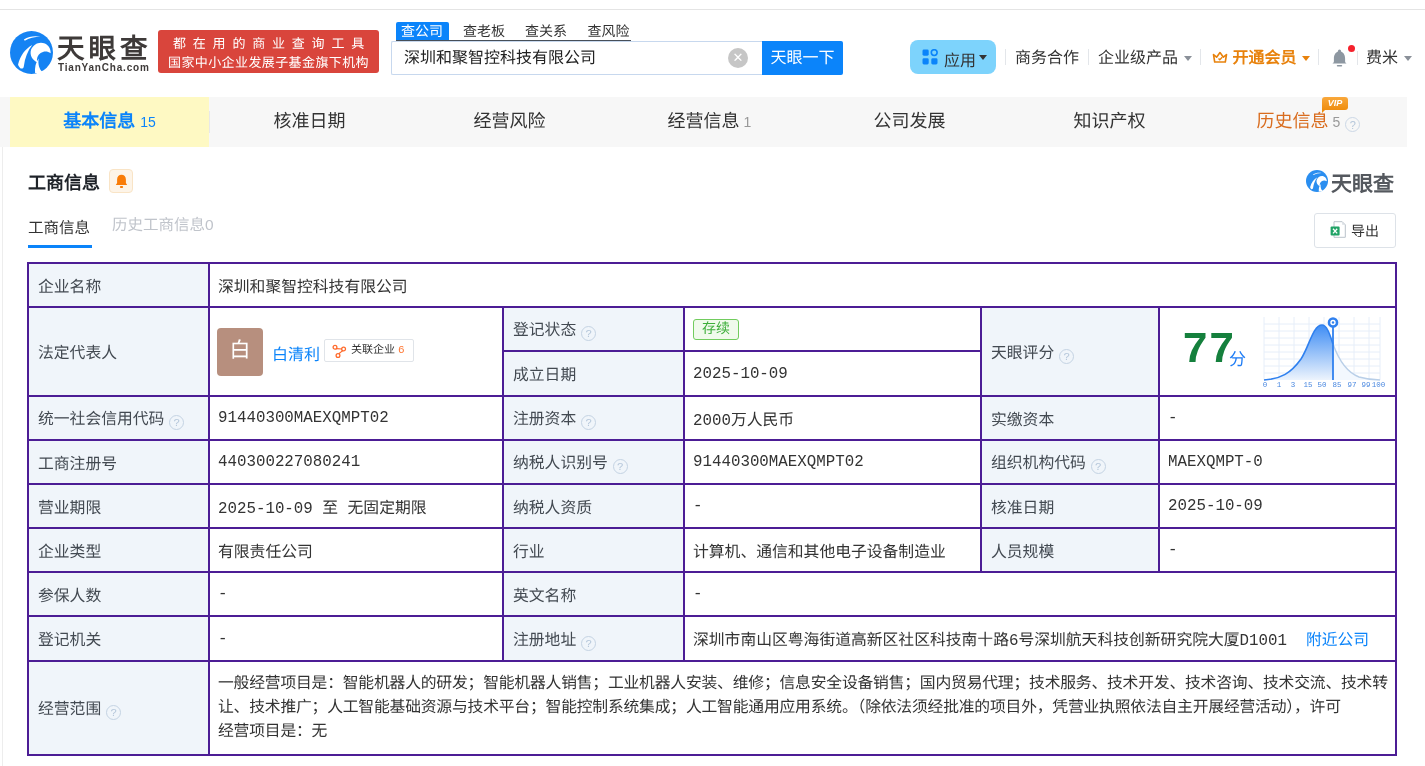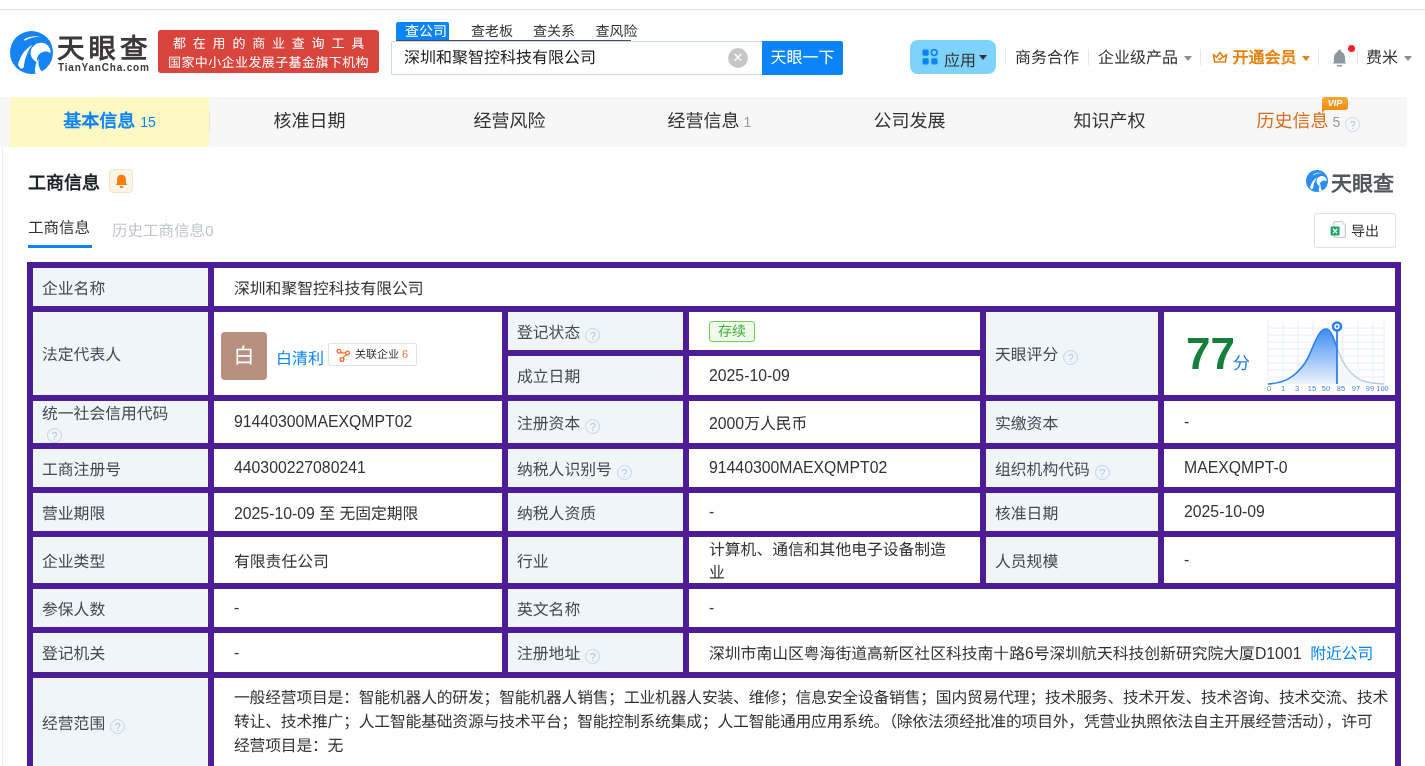--- a/index.html
+++ b/index.html
@@ -10,21 +10,21 @@
 
 #topline { position:absolute; left:0; top:9px; width:1425px; height:1px; background:#e4e4e4; }
 
 #logo-circle { position:absolute; left:10px; top:31px; width:43px; height:43px; }
 #logo-tyc { position:absolute; left:57px; top:35px; font-weight:bold; color:#3e3a39; font-size:27.5px; letter-spacing:4px; line-height:28px; }
 #logo-url { position:absolute; left:58px; top:62px; font-weight:bold; color:#3e3a39; font-size:10px; letter-spacing:0.8px; }
 #redbadge { position:absolute; left:158px; top:30px; width:221px; height:43px; background:#d9453c; border-radius:3px; color:#fff; text-align:center; }
 #redbadge .l1 { margin-top:6px; font-size:13px; letter-spacing:6.8px; line-height:16.5px; white-space:nowrap; margin-left:7px; }
 #redbadge .l2 { margin-top:2.5px; font-size:13px; letter-spacing:0.4px; line-height:16.5px; white-space:nowrap; }
 
-.stab { position:absolute; top:22px; height:18px; font-size:14px; color:#333; line-height:18px; text-align:center;padding-left:8px; }
+.stab { position:absolute; top:22px; height:18px; font-size:14px; color:#333; line-height:18px; text-align:center; }
 .stab.on { background:#0b84fa; color:#fff; border-radius:2px 2px 0 0; }
 #stab-underline { position:absolute; left:395.5px; top:39.5px; width:235px; height:1.5px; background:#474f58; }
 #sinput { position:absolute; left:391px; top:41px; width:371px; height:34px; background:#fff; border:1px solid #c7d8ee; border-right:none; border-radius:2px 0 0 2px; font-size:16px; color:#222; line-height:32px; padding-left:12px; }
 #sclear { position:absolute; left:728px; top:48px; width:20px; height:20px; border-radius:50%; background:#c6c6c6; color:#fff; text-align:center; line-height:19px; font-size:13px; }
 #sbtn { position:absolute; left:762px; top:41px; width:81px; height:34px; background:#0b84fa; color:#fff; font-size:16px; text-align:center; line-height:34px; border-radius:0 2px 2px 0; }
 
 #appbtn { position:absolute; left:910px; top:40px; width:86px; height:34px; background:#7dd3fc; border-radius:8px; }
 #appbtn .t { position:absolute; left:34px; top:7px; font-size:16px; color:#333; }
 .caret { display:inline-block; width:0; height:0; border-left:4.5px solid transparent; border-right:4.5px solid transparent; border-top:5.5px solid #333; vertical-align:middle; }
 .caret.gray { border-top-color:#8a9099; }
@@ -43,26 +43,26 @@
 #vipbadge { position:absolute; left:1322px; top:97px; width:26px; height:13px; background:linear-gradient(180deg,#f9a83c,#ef8d0e); border-radius:3px 3px 3px 0; color:#fff; font-size:9px; font-weight:bold; font-style:italic; text-align:center; line-height:13px; }
 #vipbadge:after { content:""; position:absolute; left:0; top:12px; border-left:4px solid #ef8d0e; border-bottom:4px solid transparent; }
 
 #h-gsxx { position:absolute; left:28px; top:168px; font-size:18px; font-weight:bold; color:#1f2329; }
 #bellbadge { position:absolute; left:109px; top:169px; width:24px; height:24px; background:#fdf4e8; border:1px solid #f9e4c6; border-radius:4px; }
 #wm-logo { position:absolute; left:1306px; top:170px; width:22px; height:22px; }
 #wm-text { position:absolute; left:1331px; top:167px; font-size:21px; font-weight:bold; color:#54585e; }
 
 #subtab1 { position:absolute; left:28px; top:215px; font-size:15.5px; color:#333; }
 #subtab1-line { position:absolute; left:28px; top:245px; width:64px; height:3px; background:#0b84fa; }
-#subtab2 { position:absolute; left:112px; top:218px; font-size:15.5px; color:#c0c4cb; }
+#subtab2 { position:absolute; left:112px; top:212px; font-size:15.5px; color:#c0c4cb; }
 #exportbtn { position:absolute; left:1314px; top:213px; width:82px; height:35px; border:1px solid #dde2e8; border-radius:3px; background:#fff; }
 #exportbtn span { position:absolute; left:36px; top:6px; font-size:14px; color:#333; }
 
 #tbl { position:absolute; left:27px; top:262px; border-collapse:collapse; table-layout:fixed; }
-#tbl td { border:6px solid #4c1d95; font-size:15.8px; color:#333; padding:0 20px; vertical-align:middle; }
+#tbl td { border:2px solid #4c1d95; font-size:15.8px; color:#333; padding:0 8px; vertical-align:middle;font-family:Liberation Mono, monospace; }
 #tbl td.lb { background:#f0f5fa; color:#434a52; padding-left:9px; }
 #tbl td.wrap { line-height:24px; padding-right:2px; letter-spacing:-0.2px; }
 .qm { display:inline-block; width:15px; height:15px; border:1px solid #c4d3e3; border-radius:50%; color:#b4c6da; font-size:11px; line-height:14px; text-align:center; vertical-align:-2px; margin-left:5px; font-weight:normal; }
 .blue { color:#0b84fa; }
 #badge-cx { display:inline-block; height:21px; line-height:19px; padding:0 8px; background:#f0faec; border:1px solid #72cc5e; border-radius:3px; color:#3eae3b; font-size:14px; }
 #avatar { position:absolute; left:7px; top:20px; width:46px; height:48px; background:#b78f7e; border-radius:4px; color:#fff; font-size:21px; text-align:center; line-height:48px; }
 #fddbr-name { position:absolute; left:62px; top:33px; font-size:16px; }
 #glqy { position:absolute; left:114px; top:31px; height:23px; border:1px solid #e0e4e9; border-radius:2px; background:#fff; font-size:11px; color:#333; line-height:21px; padding:0 8px 0 26px; }
 #glqy b { color:#ff7733; font-weight:normal; margin-left:3px; }
 #score77 { position:absolute; left:22px; top:20px; color:#15803d; font-size:44px; line-height:44px; font-weight:bold; }

